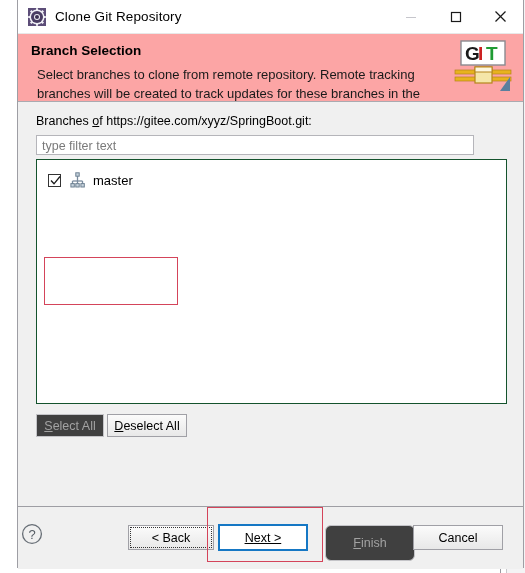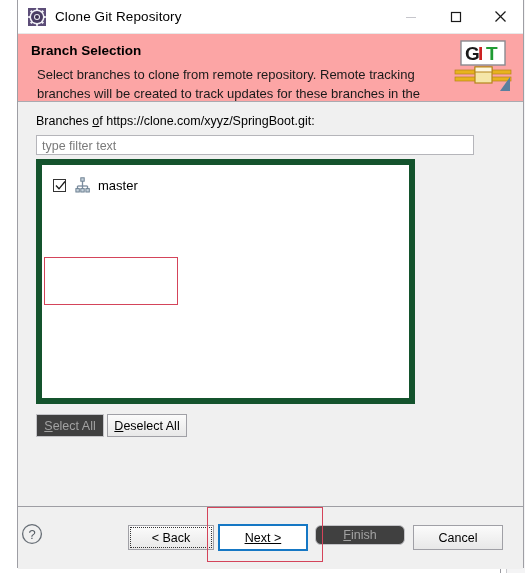--- a/index.html
+++ b/index.html
@@ -188,25 +188,25 @@
     padding: 2px 0 0 5px;
     font-family: "Liberation Sans", sans-serif;
     outline: none;
   }
   .filter-box::placeholder { color: #7a7a7a; opacity: 1; }
 
   .list-box {
     position: absolute;
     left: 18px;
     top: 57px;
-    width: 379px;
+    width: 471px;
     height: 245px;
     box-sizing: border-box;
     background: #ffffff;
-    border: 6px solid #14532d;
+    border: 1px solid #14532d;
     overflow: hidden;
   }
   .list-row {
     display: flex;
     align-items: center;
     height: 22px;
     padding-left: 11px;
     margin-top: 9px;
   }
   .chk {
@@ -303,24 +303,24 @@
     left: 218px;
     top: 524px;
     width: 90px;
     height: 27px;
     border: 2px solid #1577c4;
     background: #ffffff;
     text-decoration: underline;
   }
   .btn-finish {
     position: absolute;
-    left: 315px;
+    left: 325px;
     top: 525px;
     width: 90px;
-    height: 20px;
+    height: 36px;
     border-radius: 6px;
   }
   .btn-cancel {
     position: absolute;
     left: 413px;
     top: 525px;
     width: 90px;
     height: 25px;
   }
   .annot-next {
@@ -406,21 +406,21 @@
           <rect x="22" y="28" width="17" height="16" fill="#f5e6a8" stroke="#b5851a" stroke-width="1.2"></rect>
           <rect x="22" y="28" width="17" height="5" fill="#fdf6dd" stroke="#b5851a" stroke-width="1"></rect>
           <path d="M47 52 L57 38 L57 52 Z" fill="#5a7f9e"></path>
         </svg>
       </div>
     </div>
 
     <div class="body">
 
       <div class="branches-label">
-        <span>Branches </span><u>o</u><span>f https://clone.com/xyyz/SpringBoot.git:</span>
+        <span>Branches </span><u>o</u><span>f https://gitee.com/xyyz/SpringBoot.git:</span>
       </div>
 
       <input class="filter-box" type="text" placeholder="type filter text" style="">
 
       <div class="list-box">
         <div class="list-row">
           <span class="chk">
             <svg width="13" height="13" viewBox="0 0 13 13">
               <polyline points="2,6.5 5,9.8 11,2.5" fill="none" stroke="#1a1a1a" stroke-width="1.3"></polyline>
             </svg>

